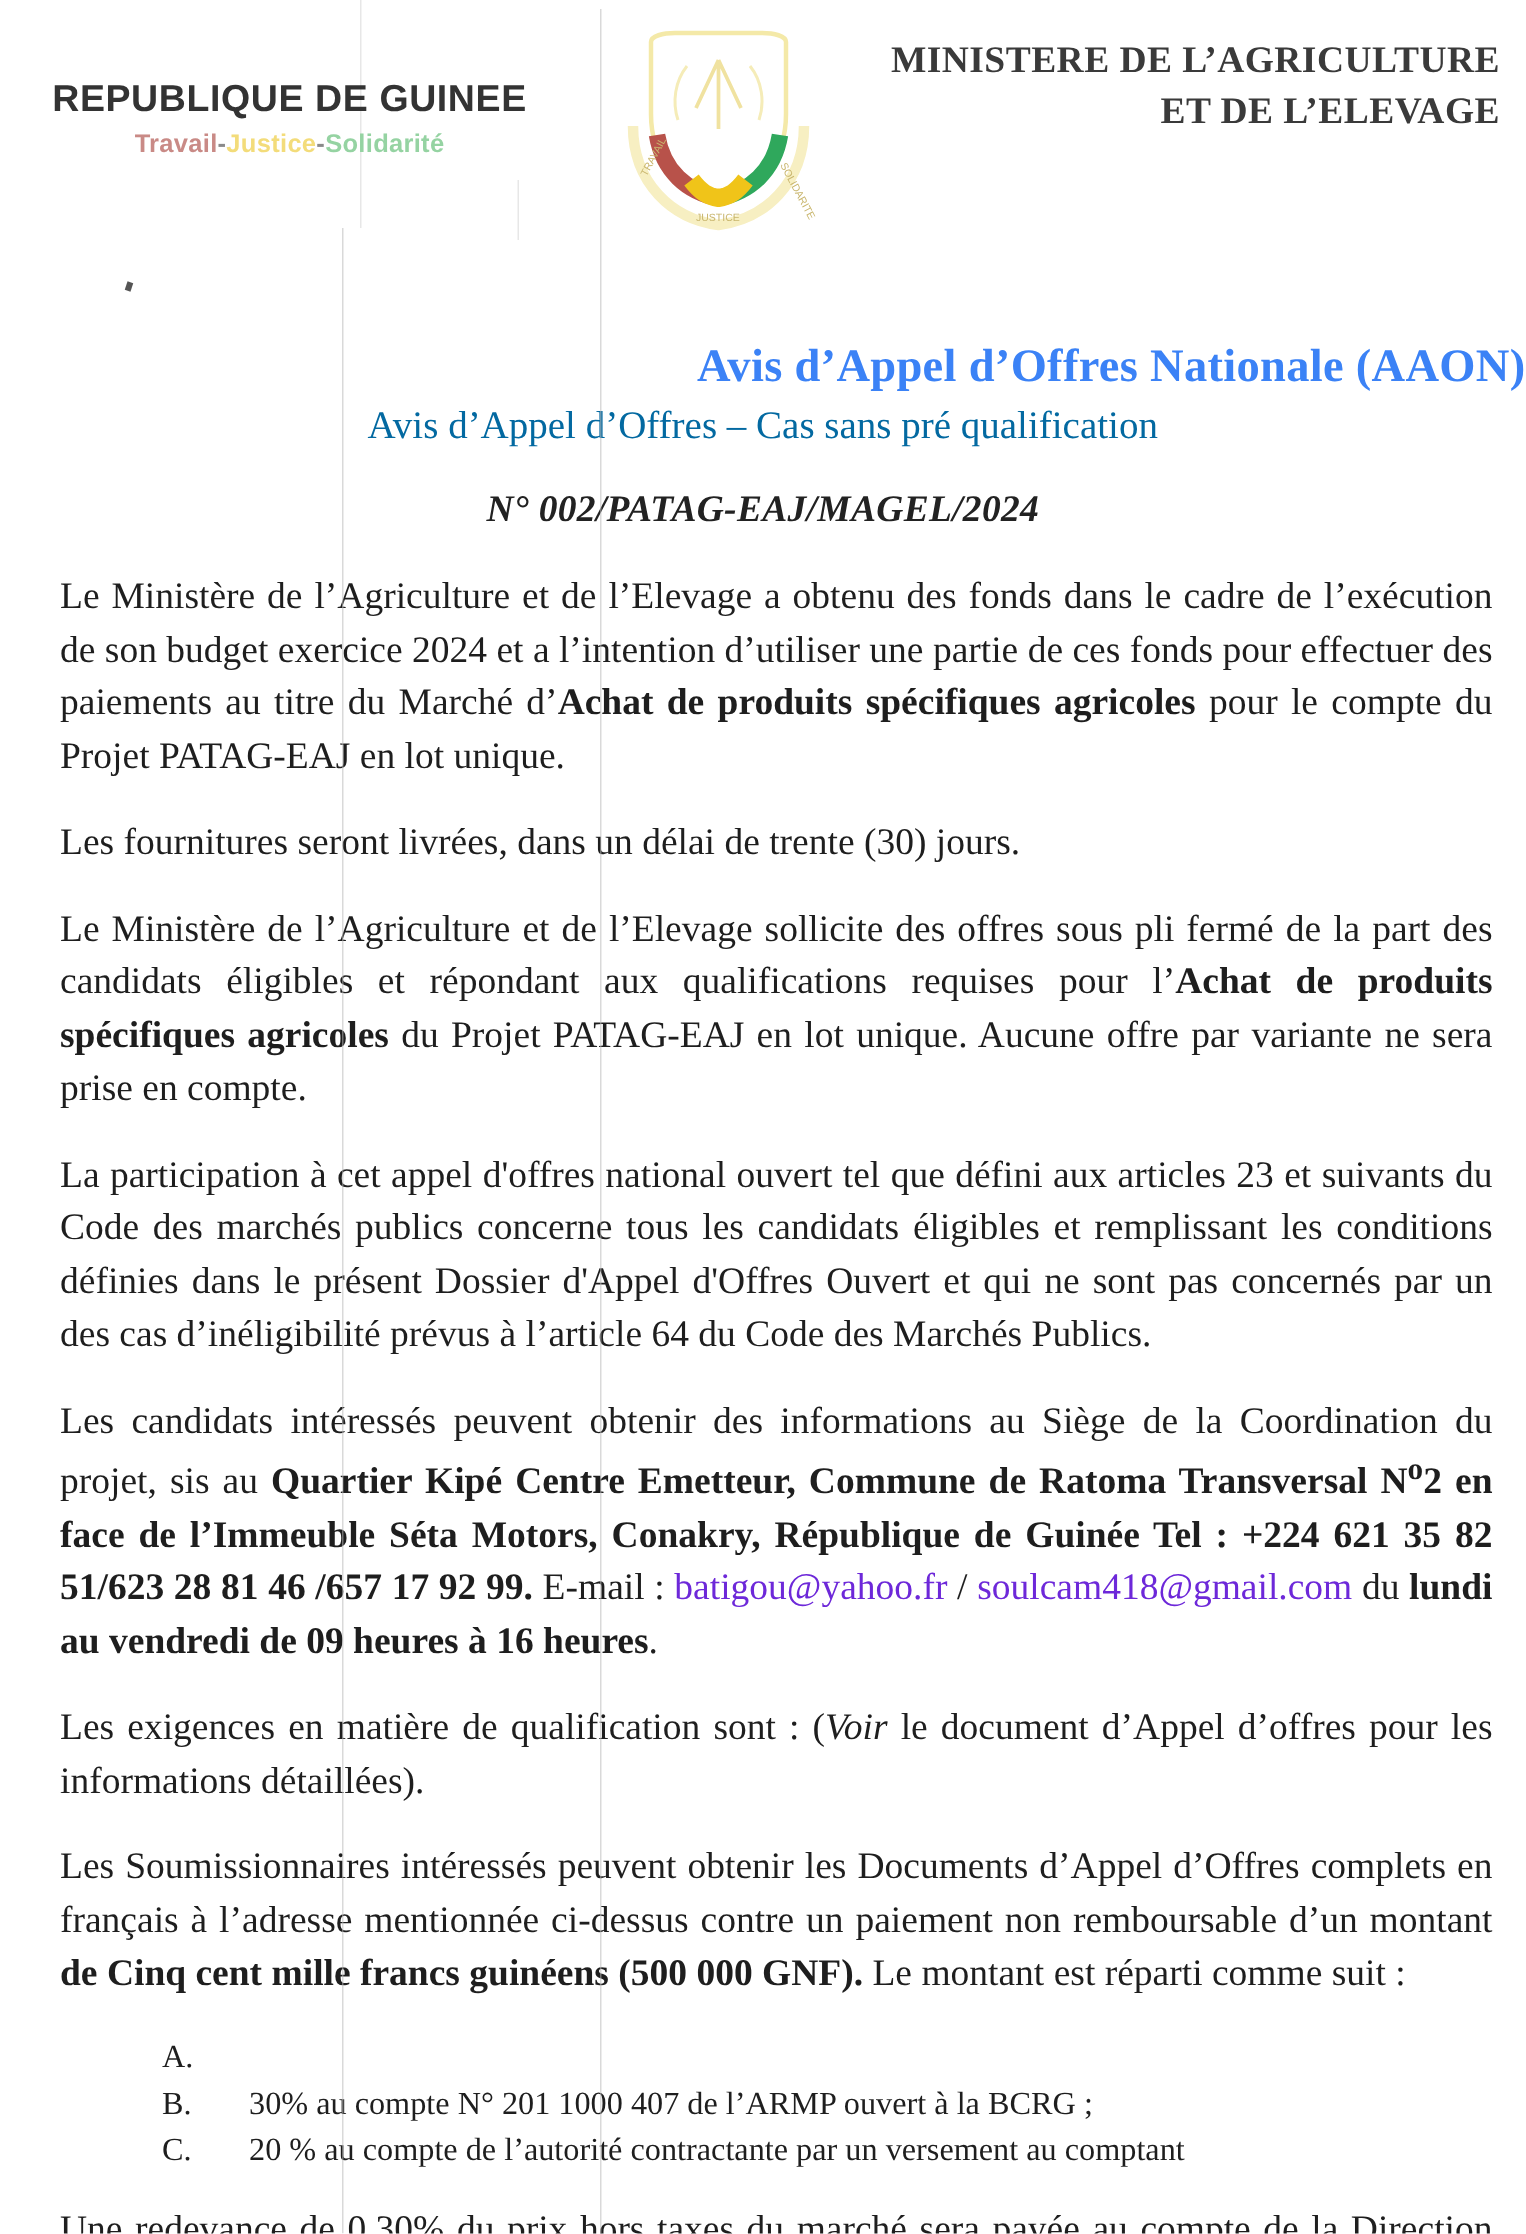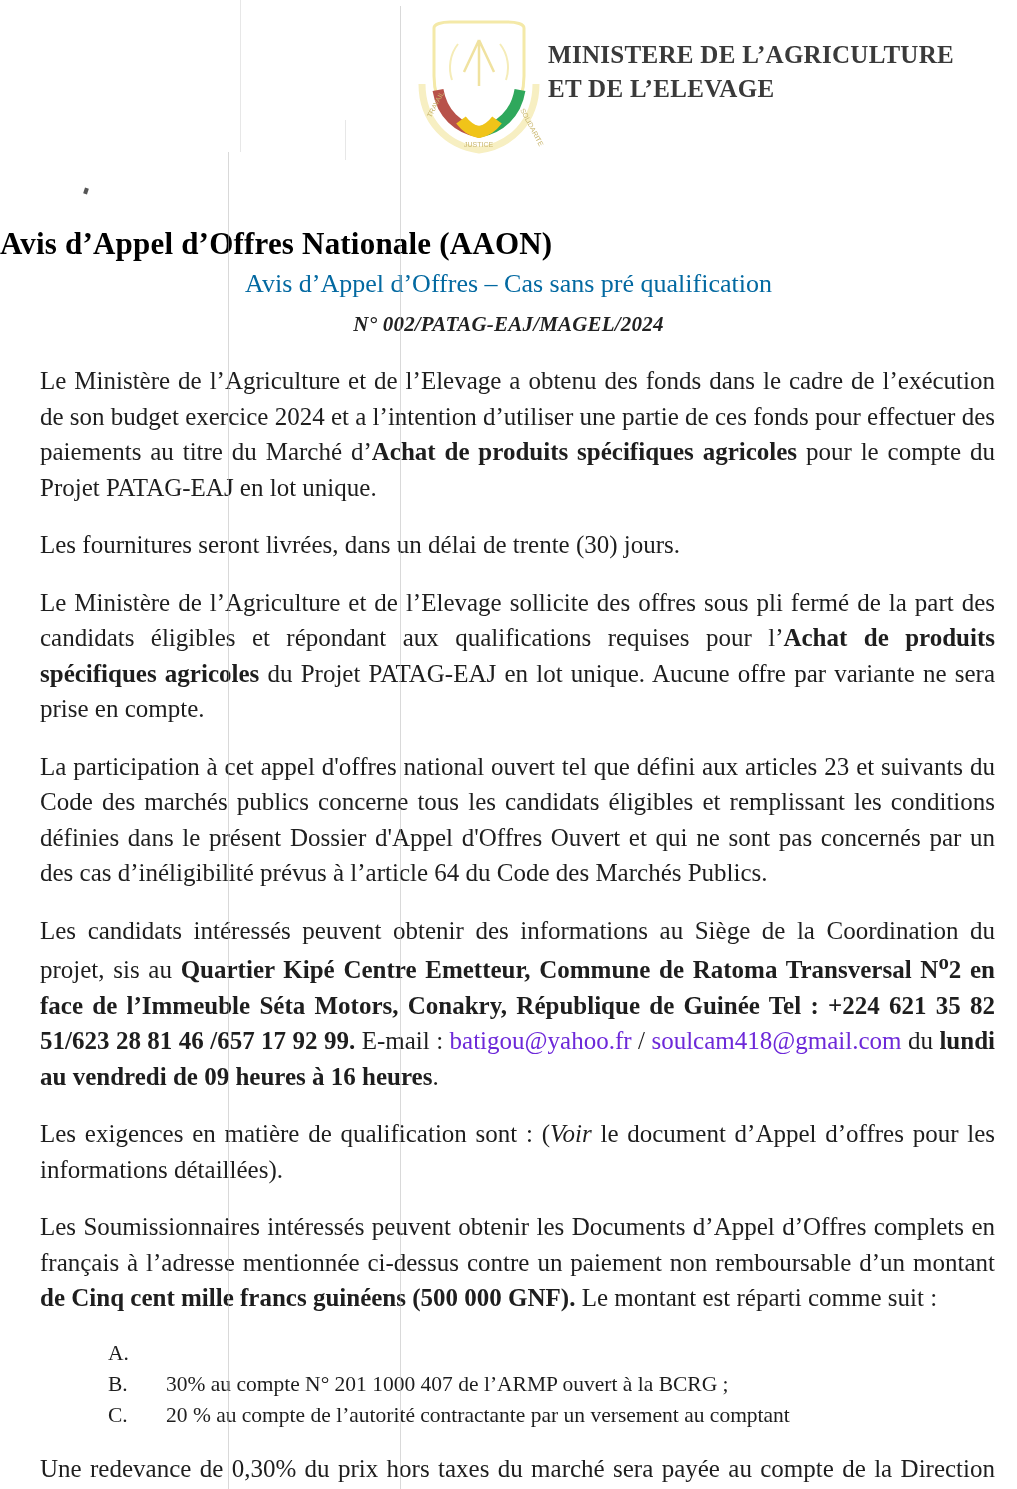--- a/index.html
+++ b/index.html
@@ -75,55 +75,55 @@
   .emblem {
     position: absolute;
     left: 404px;
     top: 14px;
     width: 150px;
     height: 145px;
   }
   .ministry-block {
     position: absolute;
     left: 548px;
-    top: 38px;
+    top: 24px;
     width: 452px;
-    text-align: left;
+    text-align: right;
   }
   .ministry-line {
     font-family: "Liberation Serif", "DejaVu Serif", serif;
     font-weight: bold;
     font-size: 25px;
     color: #3a3a3a;
     line-height: 1.35;
     letter-spacing: .3px;
     white-space: nowrap;
   }
 
   
   .doc-title {
     margin: 66px 0 0 0;
-    text-align: left;
+    text-align: right;
     font-weight: bold;
     font-size: 31px;
-    color: #000000;
+    color: #3b82f6;
     letter-spacing: .2px;
   }
   .doc-subtitle {
     margin-top: 7px;
     text-align: center;
     font-size: 26px;
     color: #0369a1;
   }
   .doc-ref {
-    margin-top: 13px;
+    margin-top: 27px;
     text-align: center;
     font-weight: bold;
     font-style: italic;
-    font-size: 21px;
+    font-size: 25px;
     color: #222222;
     letter-spacing: .2px;
   }
 
   
   .body-wrap {
     margin: 26px 20px 0 40px;
     width: 955px;
   }
   p.para {
@@ -162,20 +162,26 @@
 <body>
 
 <div class="scanline l1"></div>
 <div class="scanline l2"></div>
 <div class="scanline l3"></div>
 <div class="scanline l4"></div>
 <div class="speck"></div>
 
 <div class="header">
 
+  <div class="rep-block">
+    <div class="rep-title">REPUBLIQUE DE GUINEE</div>
+    <div class="rep-motto">
+      <span class="m-travail">Travail</span><span class="m-dash">-</span><span class="m-justice">Justice</span><span class="m-dash">-</span><span class="m-solid">Solidarité</span>
+    </div>
+  </div>
 
   <div class="emblem">
     <svg viewBox="0 0 150 145" width="150" height="145" aria-hidden="true">
 
       <path d="M30 14 C30 10 38 8 46 8 L104 8 C112 8 120 10 120 14
                L120 62 C120 92 104 110 75 122 C46 110 30 92 30 62 Z" fill="#ffffff" stroke="#f4e9a8" stroke-width="3"></path>
 
       <path d="M75 26 L60 58 M75 26 L90 58 M75 26 L75 72" stroke="#f0e2a0" stroke-width="2.5" fill="none"></path>
       <path d="M54 30 C46 40 44 54 48 66" stroke="#f5ecb8" stroke-width="2" fill="none"></path>
       <path d="M96 30 C104 40 106 54 102 66" stroke="#f5ecb8" stroke-width="2" fill="none"></path>

